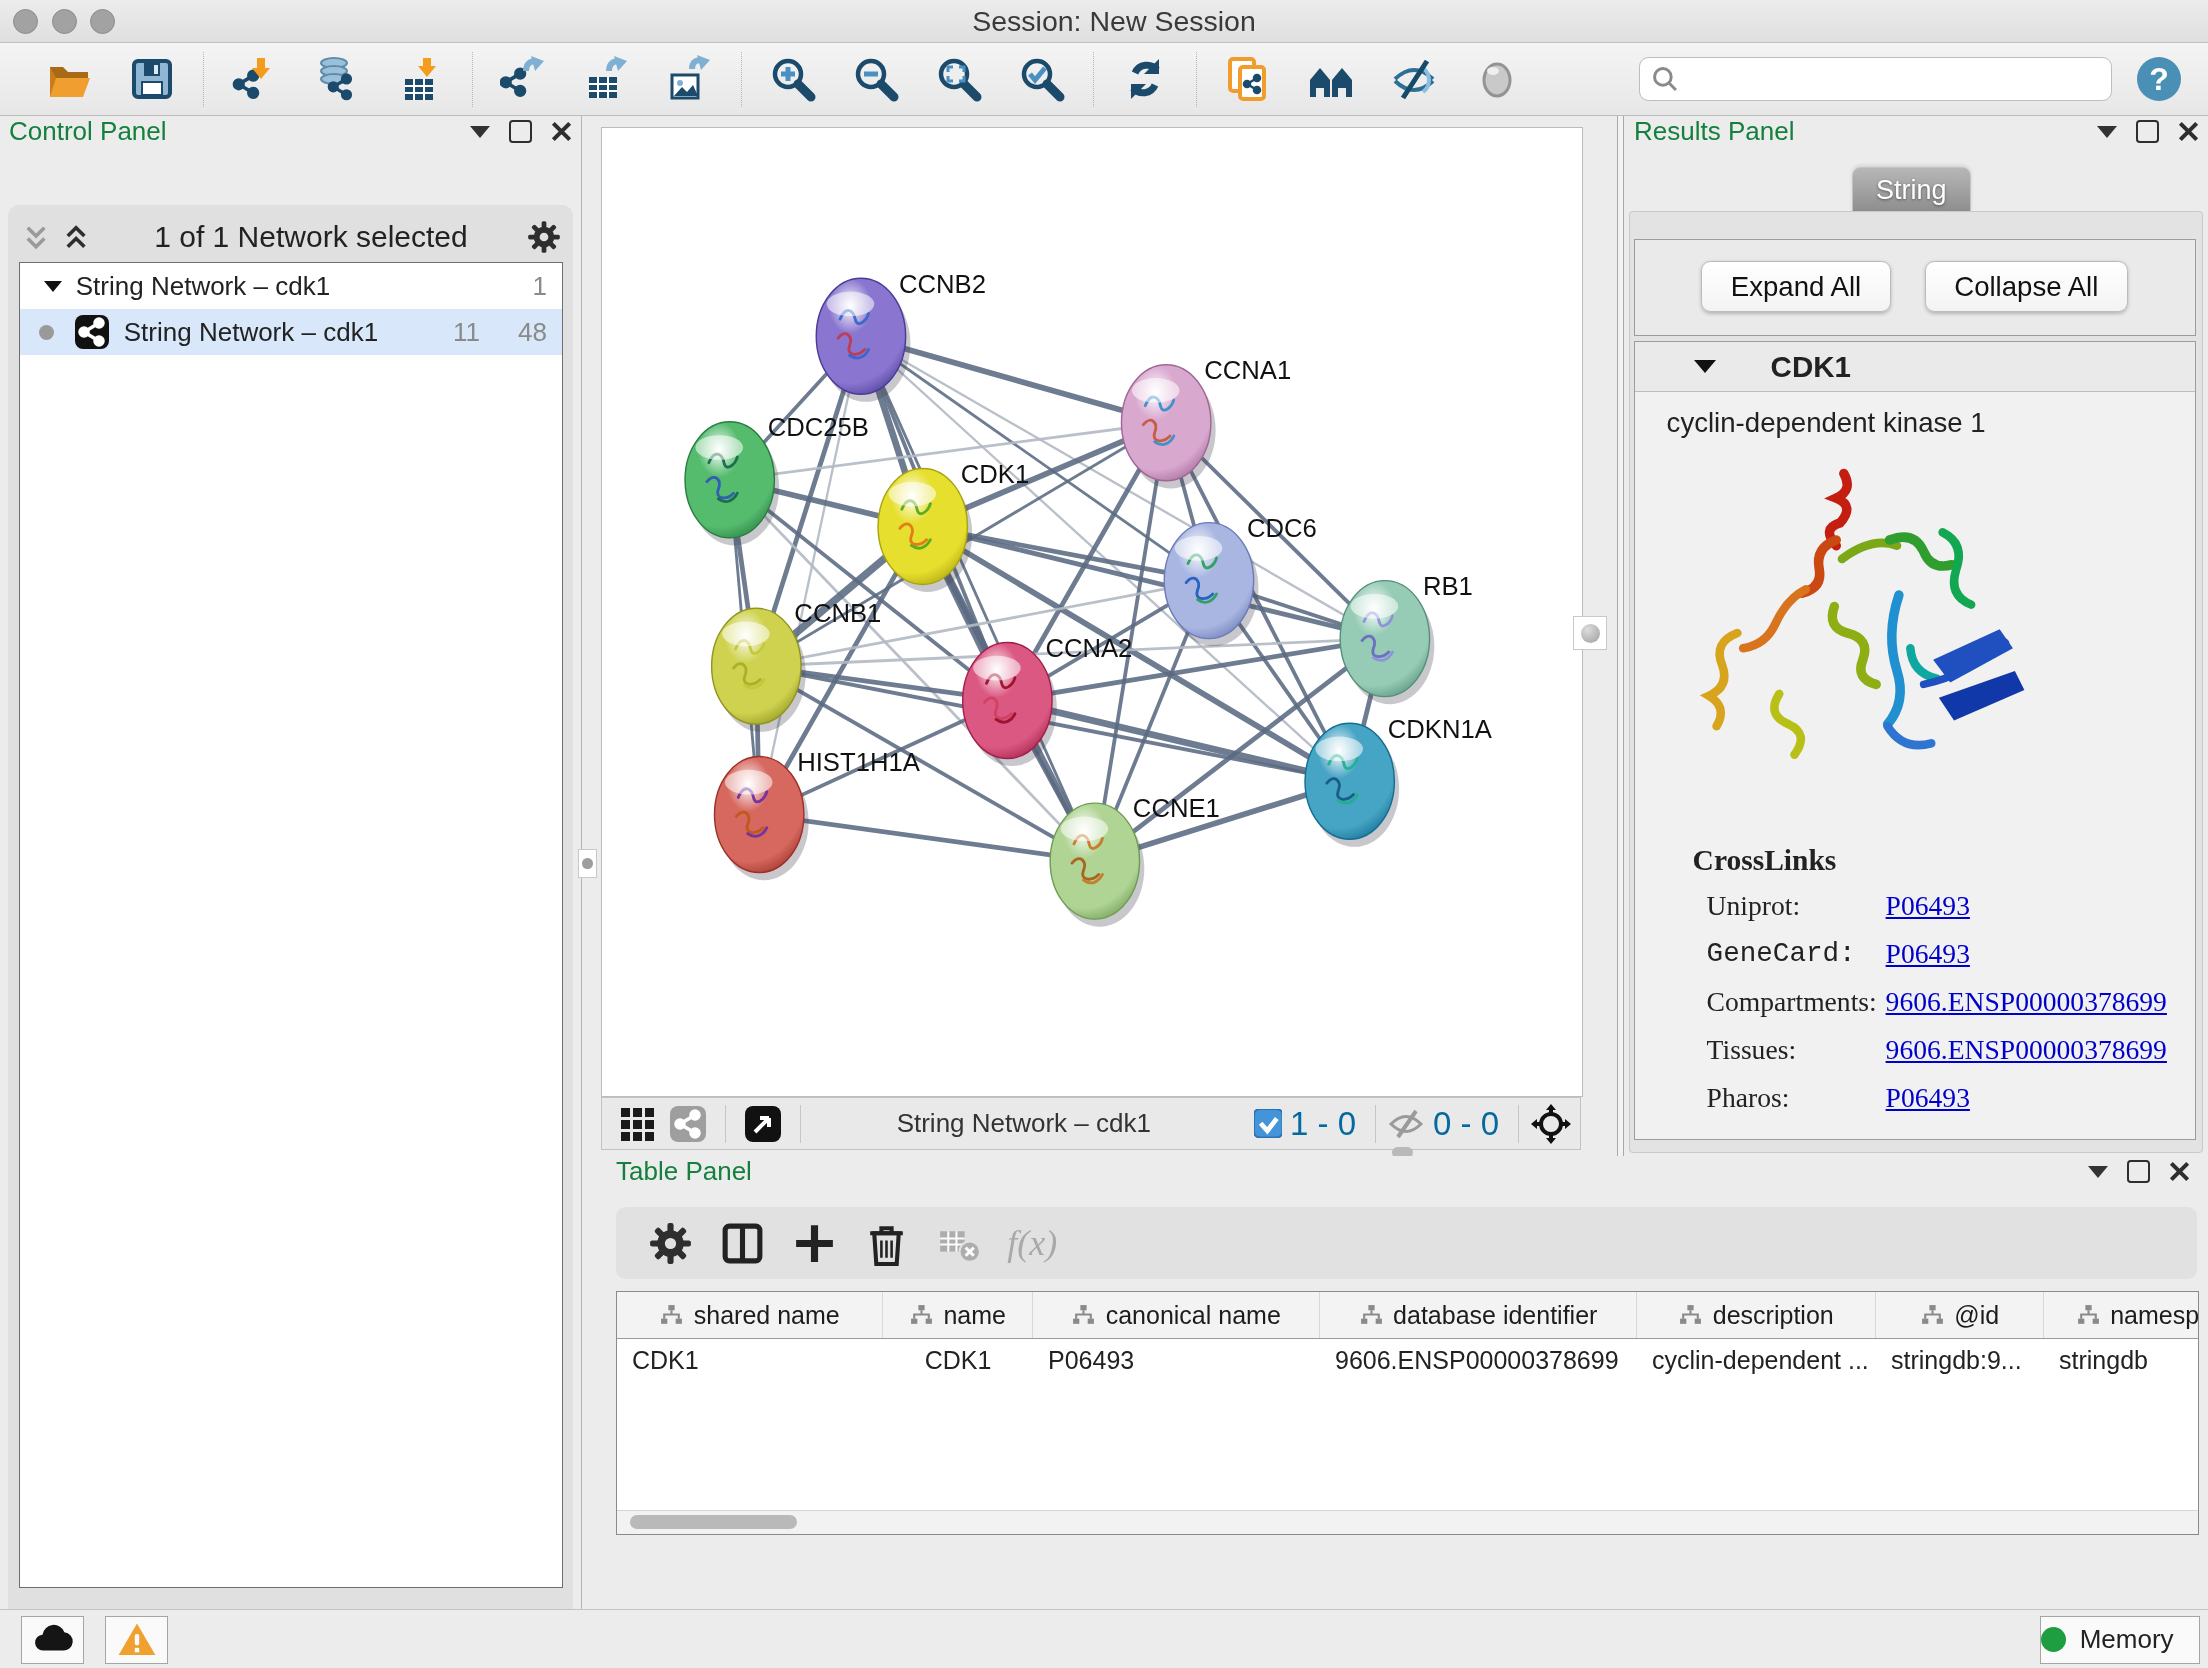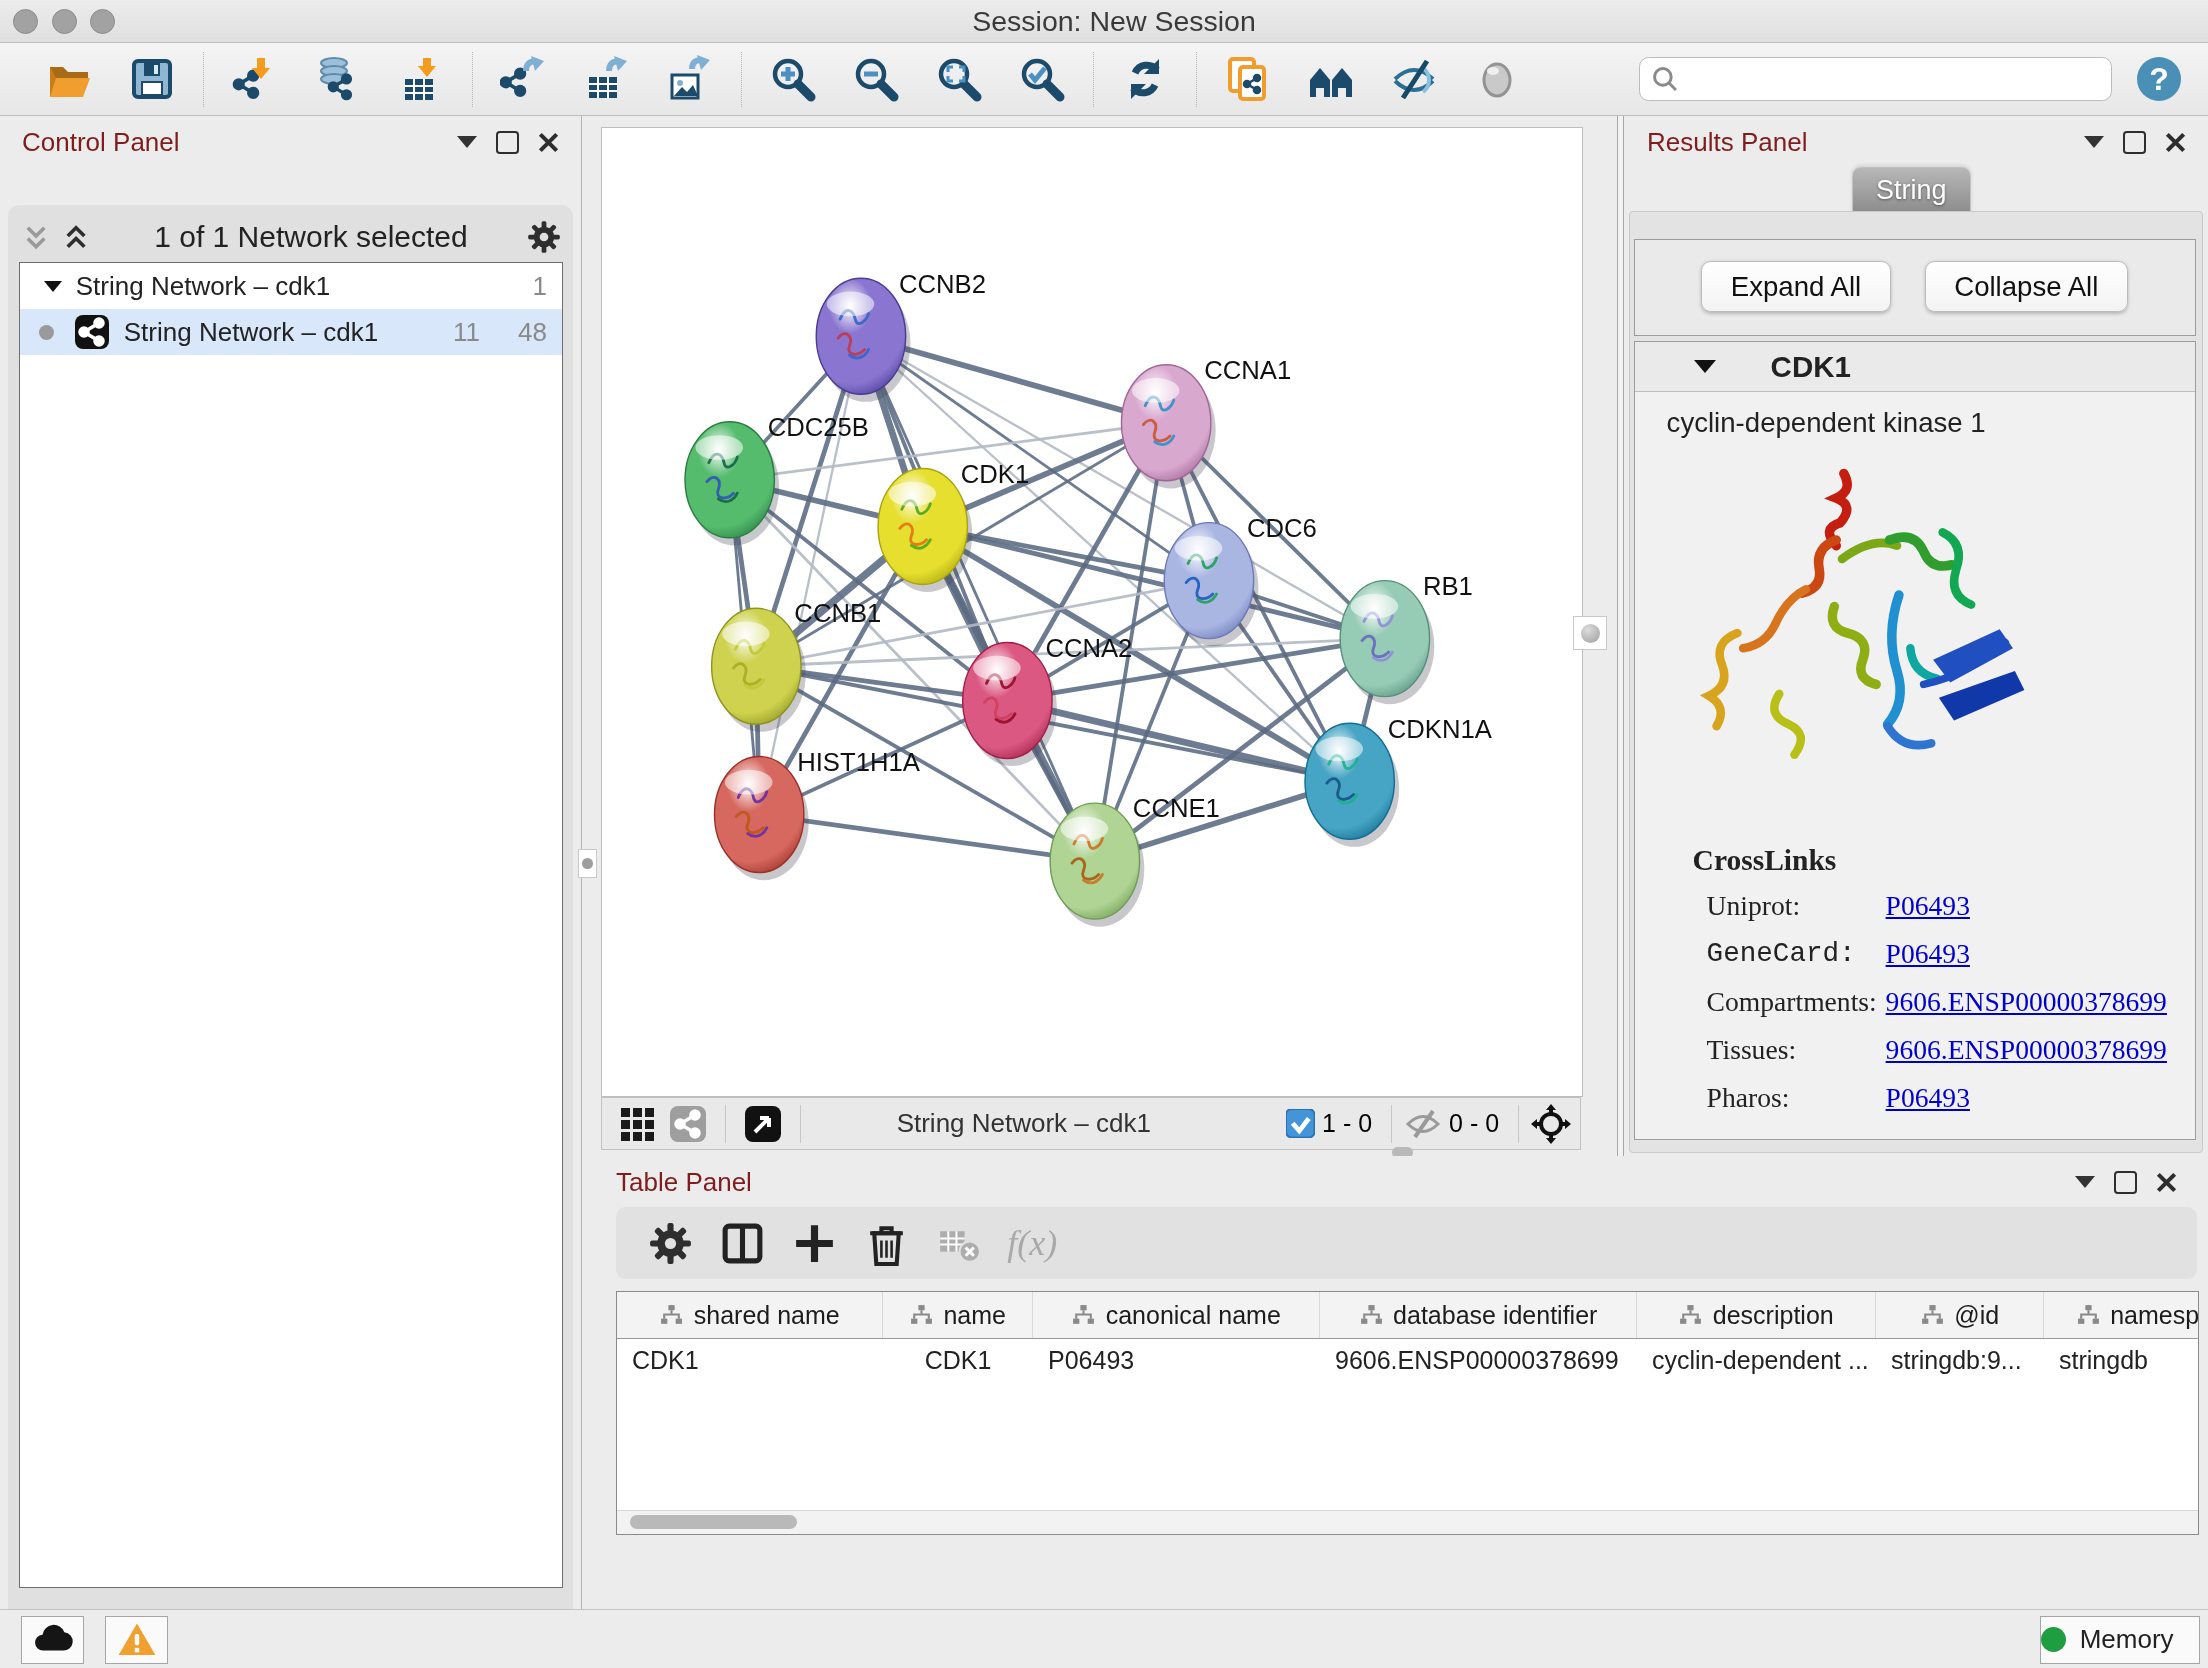--- a/index.html
+++ b/index.html
@@ -17,21 +17,21 @@
   .tbi{width:49px;height:49px;margin:0 17px;display:inline-flex;align-items:center;justify-content:center;}
   .tbi svg{width:48px;height:48px;}
   .tbsep{width:0;height:55px;border-left:1.9px dotted #b5b5b5;margin:0 9.5px;}
   .searchbox{margin-left:auto;width:473px;height:44px;background:#fff;border:1.9px solid #bdbdbd;border-radius:9.5px;
              display:flex;align-items:center;padding-left:11.4px;box-sizing:border-box;}
   .searchbox input{border:none;outline:none;font-size:25px;width:399px;background:transparent;
                    font-family:"Liberation Sans",sans-serif;}
   .helpbtn{width:44px;height:44px;border-radius:50%;background:#4a8fb5;color:#fff;font-size:32px;font-weight:bold;
            display:flex;align-items:center;justify-content:center;margin:0 27px 0 25px;}
   
-  .panel-head{display:flex;align-items:flex-end;font-size:26px;color:#7f1d1d;height:42px;padding:0 22px;}
+  .panel-head{display:flex;align-items:flex-start;font-size:26px;color:#15803d;height:42px;padding:0 9px;}
   .winctl{margin-left:auto;display:flex;align-items:center;gap:19px;}
   .tri-down{width:0;height:0;border:10.5px solid transparent;border-top:12.4px solid #333;margin-top:9.5px;}
   .float-box{width:19px;height:19px;border:2.9px solid #2e2e2e;border-radius:3.8px;}
   .tab{height:44px;padding:0 23px;background:linear-gradient(#ffffff,#f1f1f1);border:1px solid #c2c2c2;
        border-radius:8.6px 8.6px 0 0;font-size:27px;display:inline-flex;align-items:center;justify-content:center;
        box-shadow:0 -1.9px 3.8px rgba(0,0,0,.10);color:#1c1c1c;}
   .tab.sel{background:linear-gradient(#b7b7b7,#8d8d8d);color:#fff;text-shadow:0 1px 2.9px rgba(0,0,0,.45);}
   .btn{background:linear-gradient(#ffffff,#f3f3f3);border:1px solid #bbb;border-radius:9.5px;
        box-shadow:0 1.9px 3.8px rgba(0,0,0,.22);font-size:27.6px;padding:8.6px 28.5px;color:#111;}
   
@@ -42,21 +42,21 @@
   .tree-row{display:flex;align-items:center;height:46px;font-size:26px;padding:0 15px;}
   .tree-row.selected{background:#d8e7fa;}
   .num{color:#8a8a8a;margin-left:auto;}
   
   .network-area{left:582px;top:116px;width:1037px;height:1040px;background:#ececec;}
   .net-canvas{position:absolute;left:19px;top:11.4px;width:980px;height:968px;background:#fff;border:1px solid #bdbdbd;}
   .net-bottombar{position:absolute;left:19px;top:981px;width:980px;height:53px;background:#e9e9e9;
                  border:1px solid #c2c2c2;display:flex;align-items:center;padding:0 9.5px;box-sizing:border-box;}
   .nbi{display:inline-flex;align-items:center;justify-content:center;margin:0 7.6px;}
   .nb-sep{width:0;height:38px;border-left:1px solid #c6c6c6;margin:0 11.4px;}
-  .nb-count{font-size:25px;color:#000000;margin:0 7.6px;}
+  .nb-count{font-size:33px;color:#0369a1;margin:0 7.6px;}
   .net-title{font-size:26px;color:#333;margin-left:84px;}
   
   .results-panel{left:1625px;top:116px;width:583px;height:1040px;background:#ececec;}
   .rp-container{position:absolute;left:3.8px;top:95px;width:572px;height:940px;background:#e3e3e3;border:1px solid #c9c9c9;border-radius:3.8px;}
   .rp-expandbox{position:absolute;left:3.8px;top:27px;width:560px;height:95px;background:#eaeaea;border:1.9px solid #9c9c9c;}
   .rp-cdkbox{position:absolute;left:3.8px;top:129px;width:560px;height:797px;background:#f1f1f1;border:1.9px solid #9c9c9c;}
   .rp-cdkhead{height:49px;background:#eaeaea;border-bottom:1px solid #bdbdbd;display:flex;align-items:center;}
   .serif{font-family:"Liberation Serif",serif;}
   .xlink{color:#0000cc;text-decoration:underline;}
   

